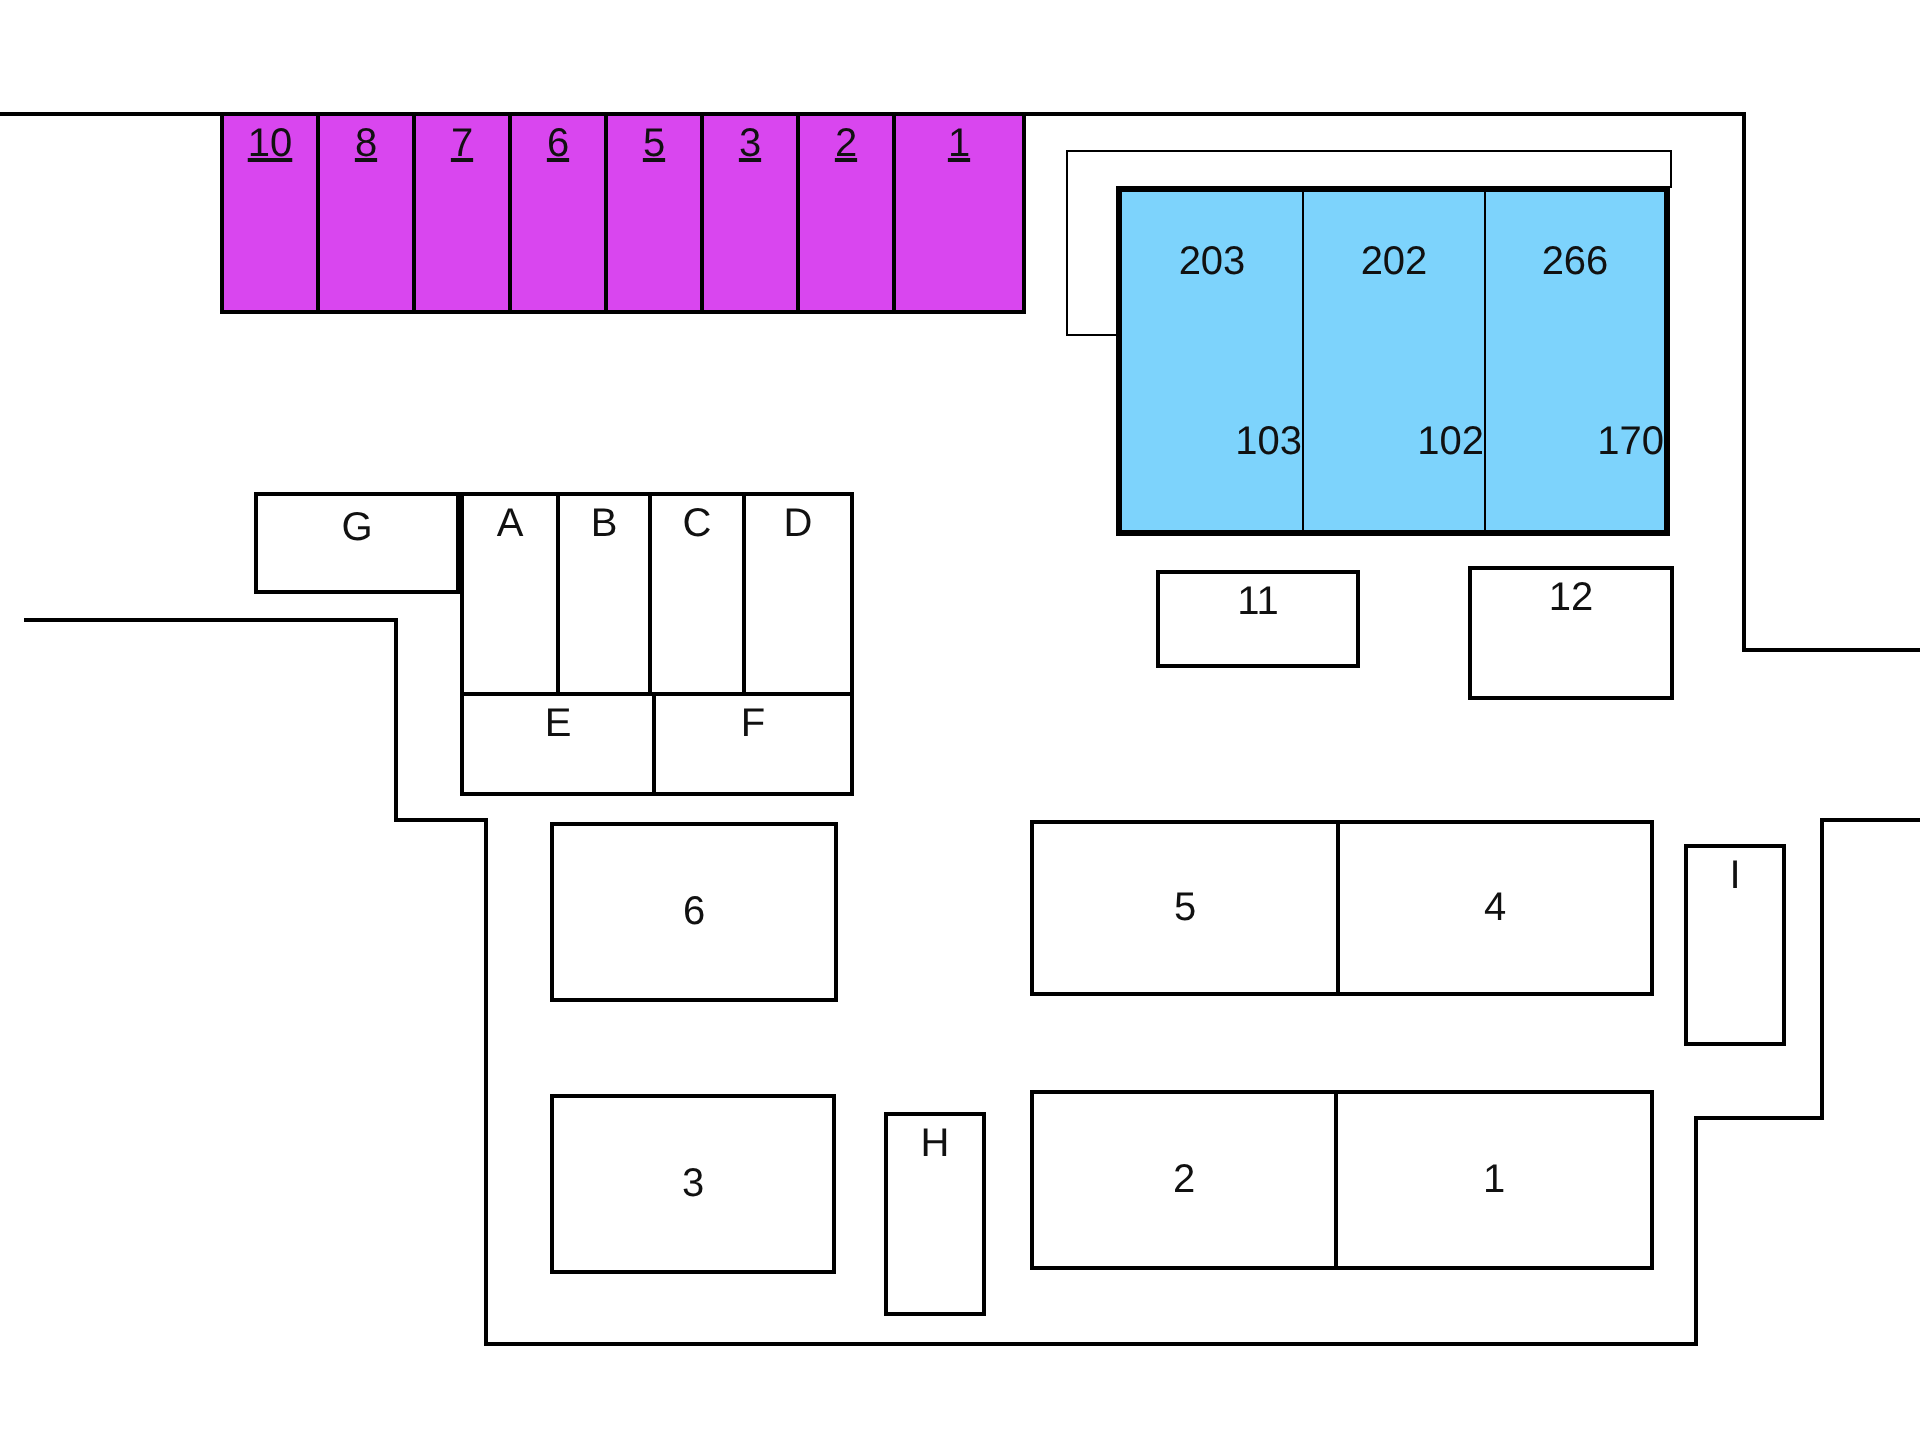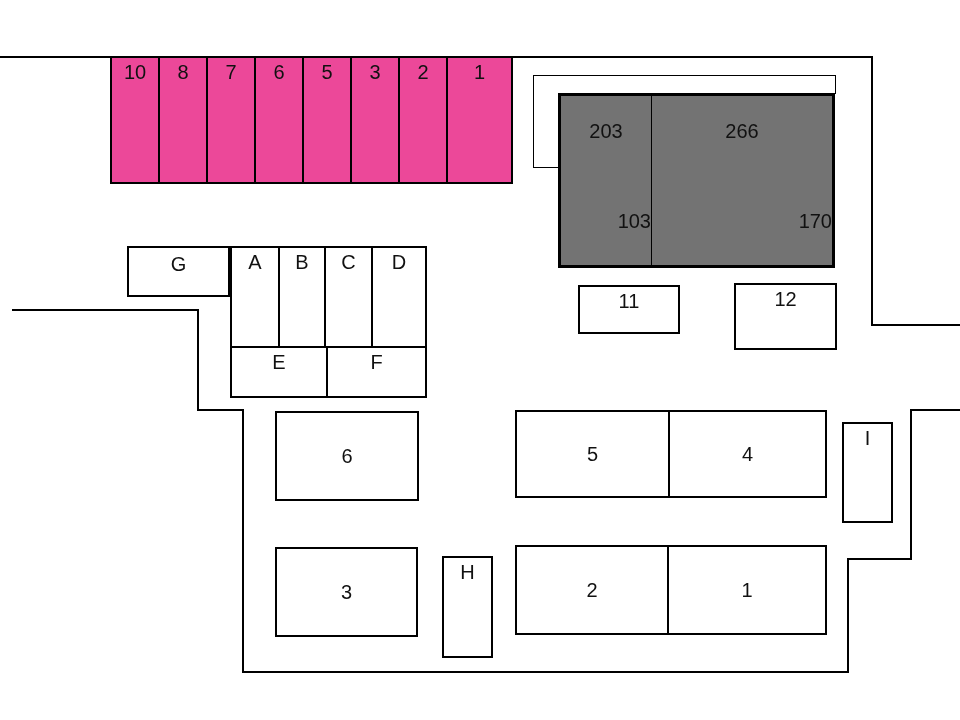--- a/index.html
+++ b/index.html
@@ -43,25 +43,26 @@
     display: flex;
     align-items: flex-start;
     justify-content: center;
     padding-top: 3px;
   }
 
   
   .stall-row {
     position: absolute;
     left: 110px; top: 56px;
-    width: 403px; height: 128px;
-    border: 2px solid #000000;
-    box-sizing: border-box;
-    display: flex;
-    background: #ec4899;
+    width: 403px; height: 101px;
+    border: 2px solid #000000;
+    box-sizing: border-box;
+    display: flex;
+    background: #d946ef;
+    text-decoration: underline;
   }
   .stall {
     flex: 0 0 48px;
     border-right: 2px solid #000000;
     display: flex;
     justify-content: center;
     align-items: flex-start;
     padding-top: 3px;
     box-sizing: border-box;
   }
@@ -71,21 +72,21 @@
   }
 
   
   .building {
     position: absolute;
     left: 558px; top: 93px;
     width: 277px; height: 175px;
     border: 3px solid #000000;
     box-sizing: border-box;
     display: flex;
-    background: #737373;
+    background: #7dd3fc;
   }
   .building-col {
     position: relative;
     flex: 0 0 91px;
     border-right: 1px solid #000000;
     box-sizing: border-box;
   }
   .building-col:last-child {
     flex: 1 1 auto;
     border-right: none;
@@ -195,20 +196,24 @@
         <span class="label">1</span>
       </div>
   </div>
 
   <div class="building">
     <div class="building-col">
       <span class="label unit-upper">203</span>
       <span class="label unit-lower">103</span>
     </div>
     <div class="building-col">
+      <span class="label unit-upper">202</span>
+      <span class="label unit-lower">102</span>
+    </div>
+    <div class="building-col">
       <span class="label unit-upper">266</span>
       <span class="label unit-lower">170</span>
     </div>
   </div>
 
   <div class="box top-label" style="left:578px; top:285px; width:102px; height:49px;">
     <span class="label">11</span>
   </div>
   <div class="box top-label" style="left:734px; top:283px; width:103px; height:67px;">
     <span class="label">12</span>

